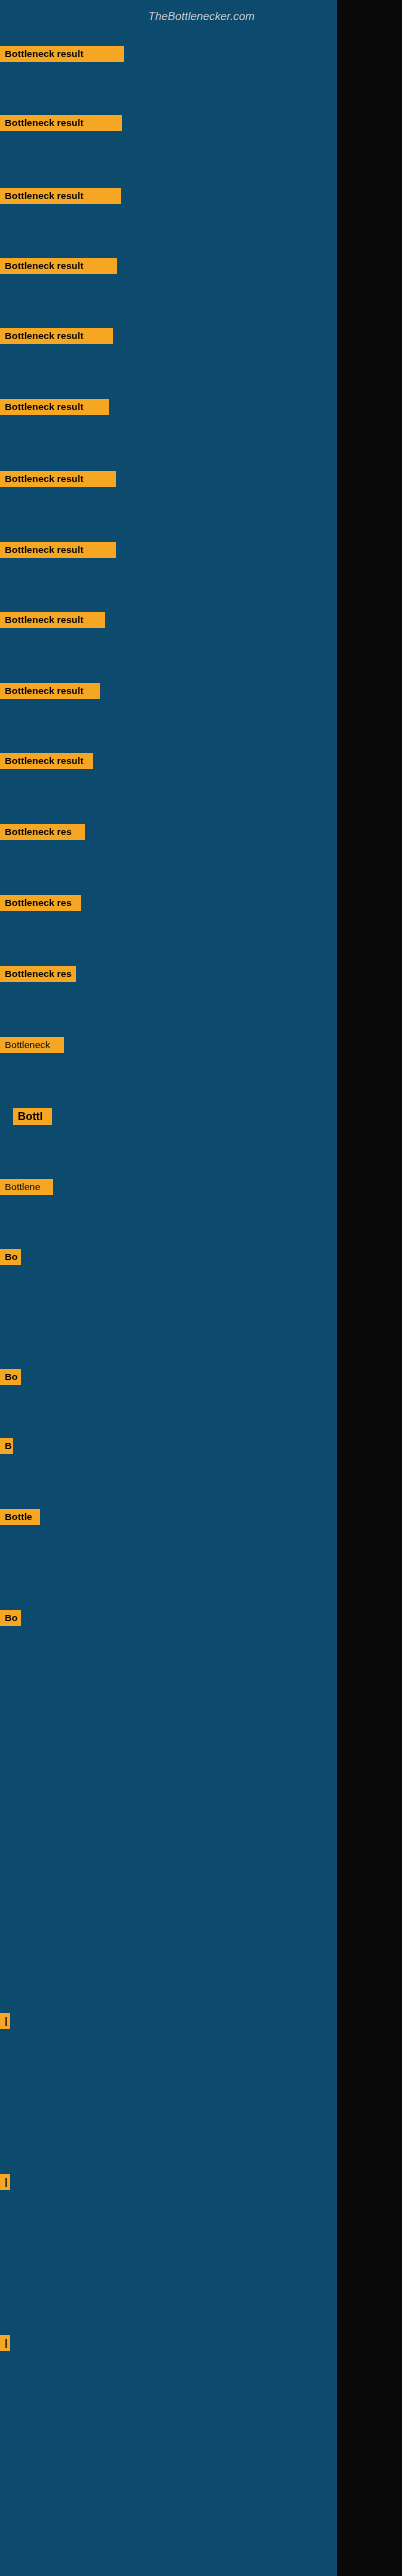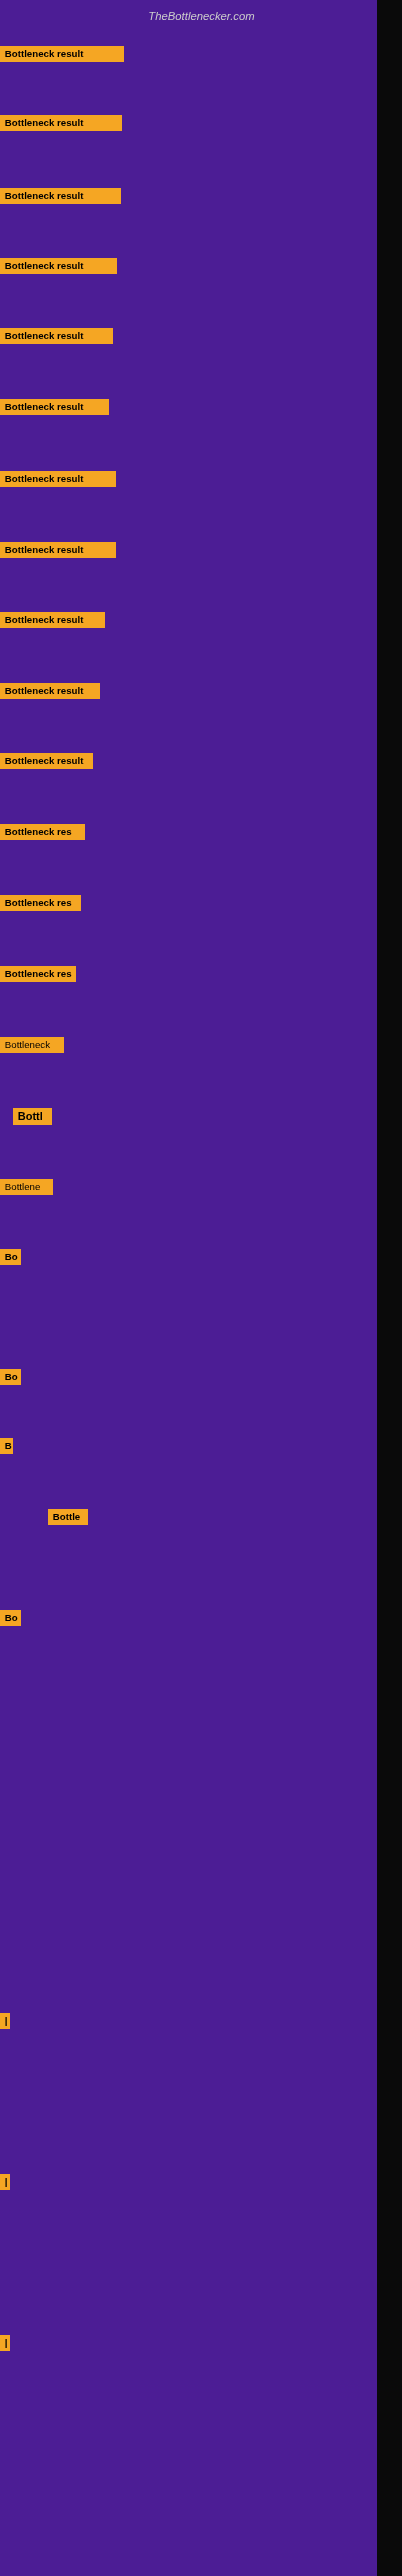--- a/index.html
+++ b/index.html
@@ -20,21 +20,21 @@
       text-align: center;
       color: #cccccc;
       font-size: 11.3px;
       padding: 6.4px 0;
       font-style: italic;
     }
   </style>
 </head>
 <body>
 
-<div style="position: relative; width: 377px; height: 2576px; background-color: #4c1d95;">
+<div style="position: relative; width: 337px; height: 2576px; background-color: #0c4a6e;">
   <div class="site-title" style="position: absolute; top: 3.2px; left: 0; width: 403px; text-align: center;">
     <span>TheBottlenecker.com</span>
   </div>
 
 <div style="position: absolute; top: 46px; left: 0px; background-color: rgb(245, 166, 35); color: rgb(0, 0, 0); font-size: 9.7px; font-weight: bold; padding: 2.4px 4.8px; display: inline-block; white-space: nowrap; overflow: hidden; max-width: 124px; width: 124px;">Bottleneck result</div>
     <div style="position: absolute; top: 115px; left: 0px; background-color: rgb(245, 166, 35); color: rgb(0, 0, 0); font-size: 9.7px; font-weight: bold; padding: 2.4px 4.8px; display: inline-block; white-space: nowrap; overflow: hidden; max-width: 122px; width: 122px;">Bottleneck result</div>
     <div style="position: absolute; top: 188px; left: 0px; background-color: rgb(245, 166, 35); color: rgb(0, 0, 0); font-size: 9.7px; font-weight: bold; padding: 2.4px 4.8px; display: inline-block; white-space: nowrap; overflow: hidden; max-width: 121px; width: 121px;">Bottleneck result</div>
     <div style="position: absolute; top: 258px; left: 0px; background-color: rgb(245, 166, 35); color: rgb(0, 0, 0); font-size: 9.7px; font-weight: bold; padding: 2.4px 4.8px; display: inline-block; white-space: nowrap; overflow: hidden; max-width: 117px; width: 117px;">Bottleneck result</div>
     <div style="position: absolute; top: 328px; left: 0px; background-color: rgb(245, 166, 35); color: rgb(0, 0, 0); font-size: 9.7px; font-weight: bold; padding: 2.4px 4.8px; display: inline-block; white-space: nowrap; overflow: hidden; max-width: 113px; width: 113px;">Bottleneck result</div>
     <div style="position: absolute; top: 399px; left: 0px; background-color: rgb(245, 166, 35); color: rgb(0, 0, 0); font-size: 9.7px; font-weight: bold; padding: 2.4px 4.8px; display: inline-block; white-space: nowrap; overflow: hidden; max-width: 109px; width: 109px;">Bottleneck result</div>
@@ -45,19 +45,19 @@
     <div style="position: absolute; top: 753px; left: 0px; background-color: rgb(245, 166, 35); color: rgb(0, 0, 0); font-size: 9.7px; font-weight: bold; padding: 2.4px 4.8px; display: inline-block; white-space: nowrap; overflow: hidden; max-width: 93px; width: 93px;">Bottleneck result</div>
     <div style="position: absolute; top: 824px; left: 0px; background-color: rgb(245, 166, 35); color: rgb(0, 0, 0); font-size: 9.7px; font-weight: bold; padding: 2.4px 4.8px; display: inline-block; white-space: nowrap; overflow: hidden; max-width: 85px; width: 85px;">Bottleneck res</div>
     <div style="position: absolute; top: 895px; left: 0px; background-color: rgb(245, 166, 35); color: rgb(0, 0, 0); font-size: 9.7px; font-weight: bold; padding: 2.4px 4.8px; display: inline-block; white-space: nowrap; overflow: hidden; max-width: 81px; width: 81px;">Bottleneck res</div>
     <div style="position: absolute; top: 966px; left: 0px; background-color: rgb(245, 166, 35); color: rgb(0, 0, 0); font-size: 9.7px; font-weight: bold; padding: 2.4px 4.8px; display: inline-block; white-space: nowrap; overflow: hidden; max-width: 76px; width: 76px;">Bottleneck res</div>
     <div style="position: absolute; top: 1037px; left: 0px; background-color: rgb(245, 166, 35); color: rgb(0, 0, 0); font-size: 9.7px; font-weight: normal; padding: 2.4px 4.8px; display: inline-block; white-space: nowrap; overflow: hidden; max-width: 64px; width: 64px;">Bottleneck</div>
     <div style="position: absolute; top: 1108px; left: 13px; background-color: rgb(245, 166, 35); color: rgb(0, 0, 0); font-size: 11px; font-weight: bold; padding: 2.4px 4.8px; display: inline-block; white-space: nowrap; overflow: hidden; max-width: 39px; width: 39px;">Bottl</div>
     <div style="position: absolute; top: 1179px; left: 0px; background-color: rgb(245, 166, 35); color: rgb(0, 0, 0); font-size: 9.7px; font-weight: normal; padding: 2.4px 4.8px; display: inline-block; white-space: nowrap; overflow: hidden; max-width: 53px; width: 53px;">Bottlene</div>
     <div style="position: absolute; top: 1249px; left: 0px; background-color: rgb(245, 166, 35); color: rgb(0, 0, 0); font-size: 9.7px; font-weight: bold; padding: 2.4px 4.8px; display: inline-block; white-space: nowrap; overflow: hidden; max-width: 21px; width: 21px;">Bo</div>
     <div style="position: absolute; top: 1369px; left: 0px; background-color: rgb(245, 166, 35); color: rgb(0, 0, 0); font-size: 9.7px; font-weight: bold; padding: 2.4px 4.8px; display: inline-block; white-space: nowrap; overflow: hidden; max-width: 21px; width: 21px;">Bo</div>
     <div style="position: absolute; top: 1438px; left: 0px; background-color: rgb(245, 166, 35); color: rgb(0, 0, 0); font-size: 9.7px; font-weight: bold; padding: 2.4px 4.8px; display: inline-block; white-space: nowrap; overflow: hidden; max-width: 13px; width: 13px;">B</div>
-    <div style="position: absolute; top: 1509px; left: 0px; background-color: rgb(245, 166, 35); color: rgb(0, 0, 0); font-size: 9.7px; font-weight: bold; padding: 2.4px 4.8px; display: inline-block; white-space: nowrap; overflow: hidden; max-width: 40px; width: 40px; margin-left: 48px;">Bottle</div>
+    <div style="position: absolute; top: 1509px; left: 0px; background-color: rgb(245, 166, 35); color: rgb(0, 0, 0); font-size: 9.7px; font-weight: bold; padding: 2.4px 4.8px; display: inline-block; white-space: nowrap; overflow: hidden; max-width: 40px; width: 40px;">Bottle</div>
     <div style="position: absolute; top: 1610px; left: 0px; background-color: rgb(245, 166, 35); color: rgb(0, 0, 0); font-size: 9.7px; font-weight: bold; padding: 2.4px 4.8px; display: inline-block; white-space: nowrap; overflow: hidden; max-width: 21px; width: 21px;">Bo</div>
     <div style="position: absolute; top: 2013px; left: 0px; background-color: rgb(245, 166, 35); color: rgb(0, 0, 0); font-size: 9.7px; font-weight: bold; padding: 2.4px 4.8px; display: inline-block; white-space: nowrap; overflow: hidden; max-width: 8px; width: 8px;">|</div>
     <div style="position: absolute; top: 2174px; left: 0px; background-color: rgb(245, 166, 35); color: rgb(0, 0, 0); font-size: 9.7px; font-weight: bold; padding: 2.4px 4.8px; display: inline-block; white-space: nowrap; overflow: hidden; max-width: 8px; width: 8px;">|</div>
     <div style="position: absolute; top: 2335px; left: 0px; background-color: rgb(245, 166, 35); color: rgb(0, 0, 0); font-size: 9.7px; font-weight: bold; padding: 2.4px 4.8px; display: inline-block; white-space: nowrap; overflow: hidden; max-width: 8px; width: 8px;">|</div>
   </div>
 
 
 </body></html>

